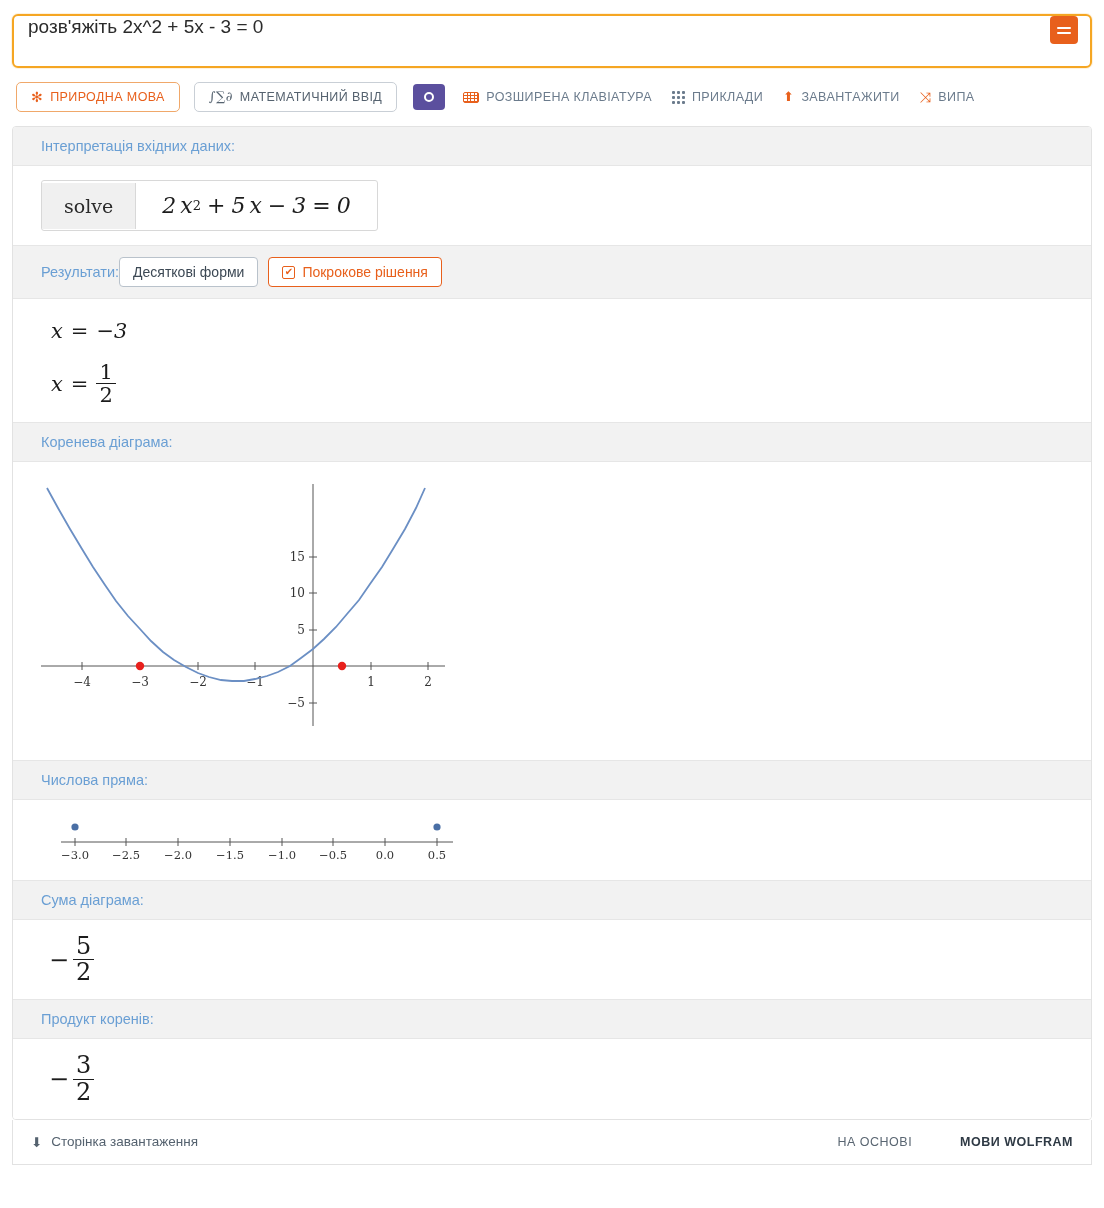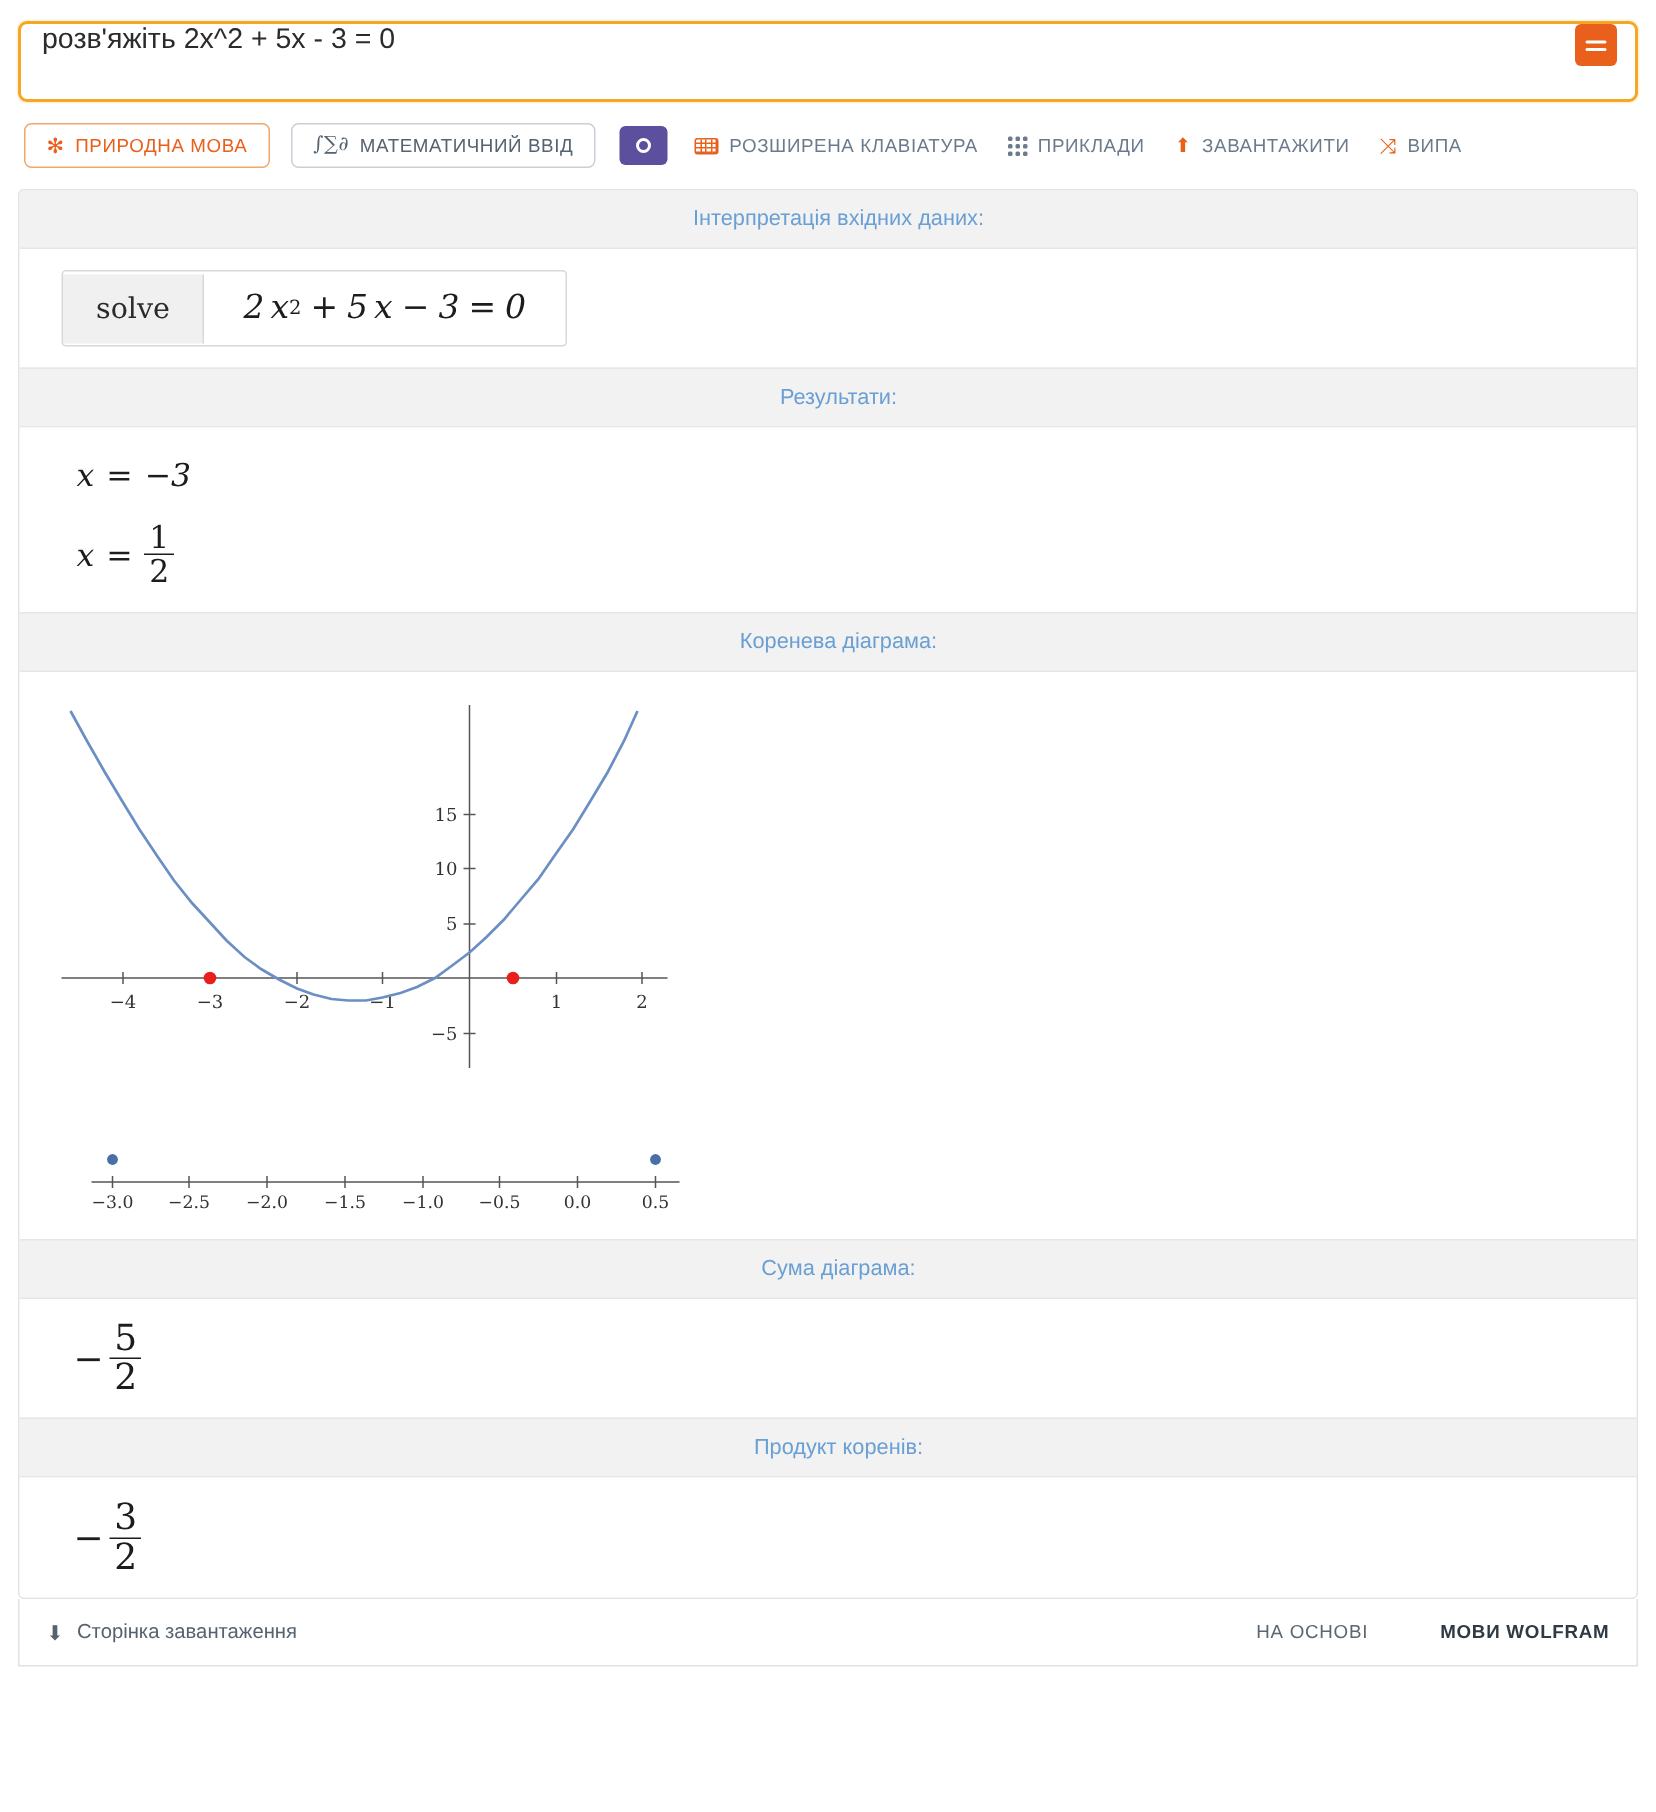--- a/index.html
+++ b/index.html
@@ -122,21 +122,21 @@
   }
   .pod-header {
     background: #f2f2f2;
     border-bottom: 1px solid #e6e6e6;
     border-top: 1px solid #e6e6e6;
     padding: 11px 14px 11px 28px;
     font-size: 14.5px;
     color: #6a9fd4;
     display: flex;
     align-items: center;
-    justify-content: center;
+    justify-content: flex-start;
   }
   .pod-header:first-child { border-top: none; }
   .pod-body {
     background: #fff;
     padding: 14px 14px 14px 28px;
   }
   .pod-actions { display: flex; gap: 10px; align-items: center; }
   .btn-outline {
     border: 1px solid #b9c2cb;
     border-radius: 4px;
@@ -326,20 +326,27 @@
         <span style="margin:0 6px">−</span>
           <span>3</span>
         <span style="margin:0 6px">=</span>
           <span>0</span>
       </div>
     </div>
   </div>
 
   <div class="pod-header">
     <span>Результати:</span>
+    <span class="pod-actions">
+      <button class="btn-outline">Десяткові форми</button>
+      <button class="btn-outline-orange">
+        <span class="chk">✔</span>
+        <span>Покрокове рішення</span>
+      </button>
+    </span>
   </div>
   <div class="pod-body" style="padding-bottom:6px;">
     <div class="result-line">
       <span>x</span>
       <span style="font-style:normal">=</span>
       <span>−3</span>
     </div>
     <div class="result-line" style="margin-bottom:10px">
       <span>x</span>
       <span style="font-style:normal">=</span>
@@ -389,20 +396,23 @@
         <text x="272" y="231">−5</text>
       </g>
 
       <polyline fill="none" stroke="#6b8fc4" stroke-width="1.8" points="14,12 25,32 37,53 49,73 60,91 72,109 83,125 95,140 107,153 118,165 130,176 141,184 153,191 165,197 176,201 188,204 199,205 211,205 222,203 234,200 245,196 257,190 268,182 280,173 291,163 303,151 314,138 326,124 337,108 349,91 360,73 372,53 383,32 392,12"></polyline>
 
       <circle cx="107" cy="190" r="4.2" fill="#e8201c"></circle>
       <circle cx="309" cy="190" r="4.2" fill="#e8201c"></circle>
     </svg>
   </div>
 
+  <div class="pod-header">
+    <span>Числова пряма:</span>
+  </div>
   <div class="pod-body" style="padding-left:20px;">
     <svg width="420" height="52" viewBox="0 0 420 52">
       <line x1="28" y1="28" x2="430" y2="28" stroke="#555" stroke-width="1"></line>
       <g stroke="#555" stroke-width="1">
         <line x1="42" y1="24" x2="42" y2="32"></line>
         <line x1="93" y1="24" x2="93" y2="32"></line>
         <line x1="145" y1="24" x2="145" y2="32"></line>
         <line x1="197" y1="24" x2="197" y2="32"></line>
         <line x1="249" y1="24" x2="249" y2="32"></line>
         <line x1="300" y1="24" x2="300" y2="32"></line>

